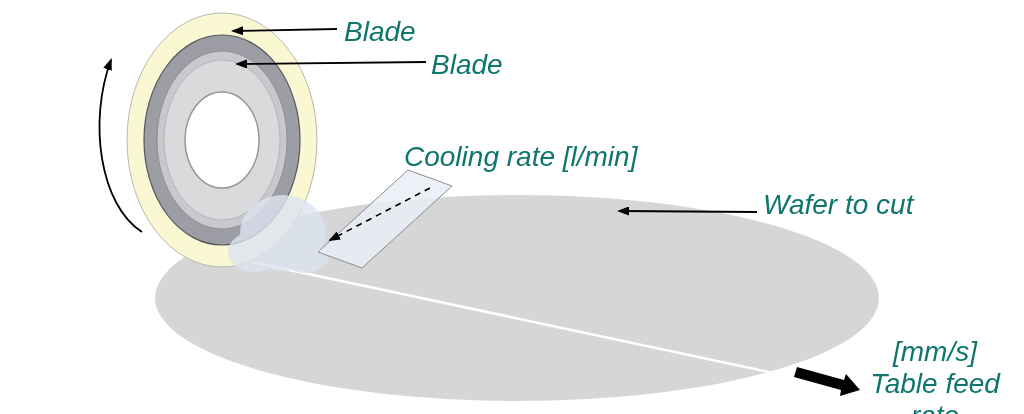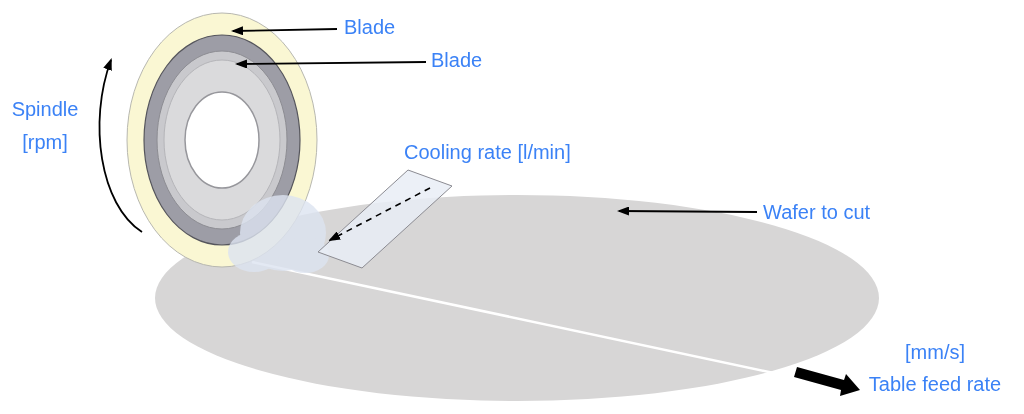--- a/index.html
+++ b/index.html
@@ -18,39 +18,40 @@
   }
   #diagram-svg {
     position: absolute;
     left: 0;
     top: 0;
     width: 1024px;
     height: 414px;
   }
   .label {
     position: absolute;
-    font-size: 20px;
+    font-size: 28px;
     line-height: 1.2;
     white-space: nowrap;
-    color: #3b82f6;
+    color: #0f766e;
+    font-style: italic;
   }
   .label.center {
     text-align: center;
     white-space: normal;
   }
   #spindle-label {
     left: 0px;
     top: 93px;
     width: 90px;
     line-height: 33px;
   }
   #blade-label   { left: 344px; top: 15px; }
   #flange-label  { left: 431px; top: 48px; }
   #cooling-label { left: 404px; top: 140px; }
-  #wafer-label   { left: 763px; top: 200px; }
+  #wafer-label   { left: 763px; top: 188px; }
   #table-feed-label {
     left: 850px;
     top: 336px;
     width: 170px;
     line-height: 32px;
   }
 </style>
 </head>
 <body>
 
@@ -93,24 +94,20 @@
 
     <line x1="757" y1="212" x2="619" y2="211" stroke="#000000" stroke-width="1.8" marker-end="url(#arrowhead)"></line>
 
     <polygon points="797,367 844,380 846,374 860,390 840,396 841,390 794,377" fill="#000000"></polygon>
   </svg>
 
   <div class="label" id="blade-label">Blade</div>
 
   <div class="label" id="flange-label">Blade</div>
 
-  <div class="label center" id="spindle-label">
-    <div>Spindle</div>
-    <div>[rpm]</div>
-  </div>
 
   <div class="label" id="cooling-label">Cooling rate [l/min]</div>
 
   <div class="label" id="wafer-label">Wafer to cut</div>
 
   <div class="label center" id="table-feed-label">
     <div>[mm/s]</div>
     <div>Table feed rate</div>
   </div>
 

